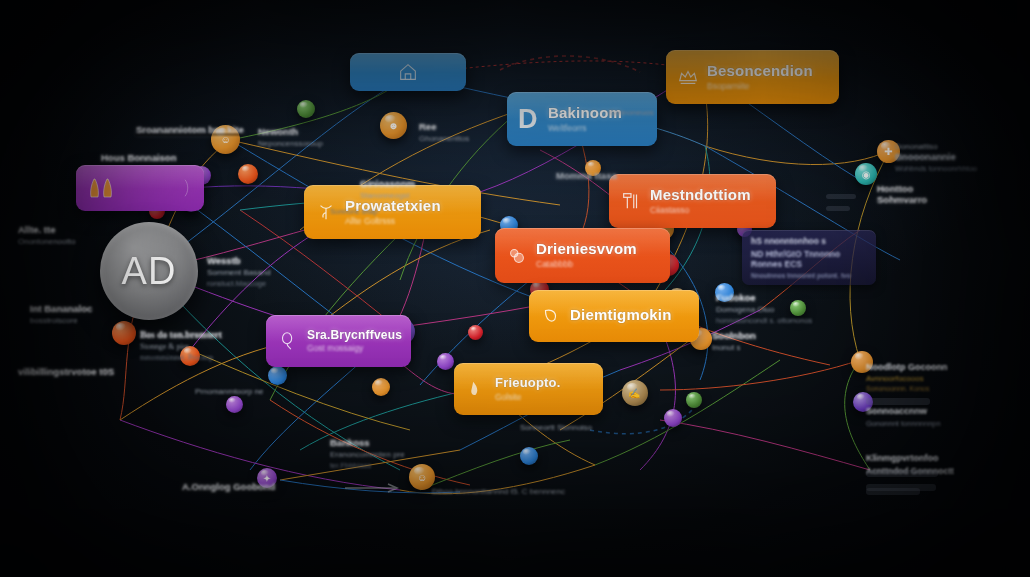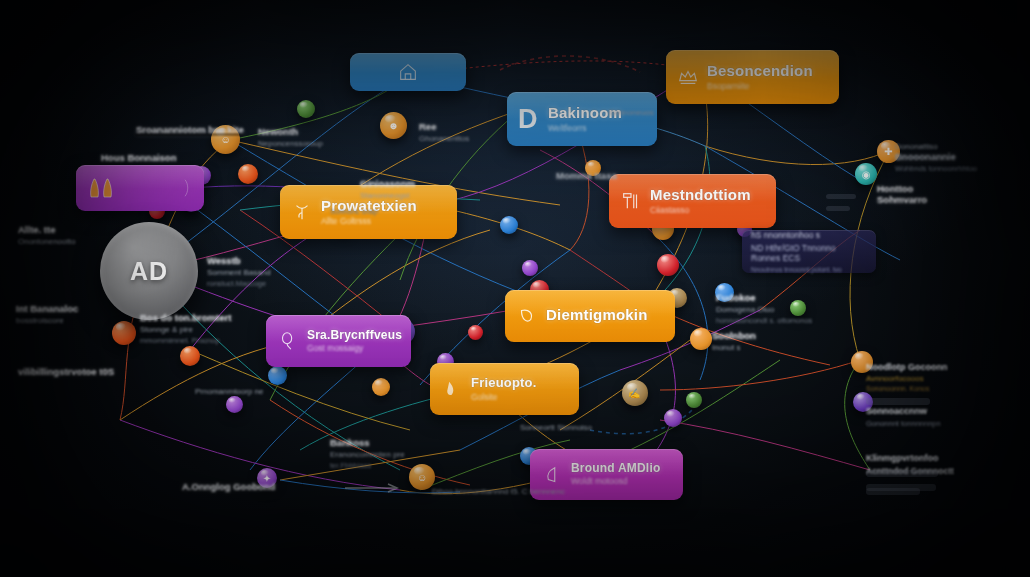--- a/index.html
+++ b/index.html
@@ -29,51 +29,51 @@
     background:linear-gradient(rgba(255,255,255,.17),rgba(255,255,255,0));pointer-events:none;}
   .card .ic{flex:0 0 auto;width:22px;height:22px;opacity:.92;}
   .card .tx{display:flex;flex-direction:column;line-height:1.12;}
   .card .t{font-size:15px;font-weight:700;color:#fff;letter-spacing:.2px;
     text-shadow:0 0 5px rgba(255,255,255,.45),0 0 2px rgba(0,0,0,.4);filter:blur(.55px);white-space:nowrap;}
   .card .s{font-size:8.5px;color:rgba(255,255,255,.72);filter:blur(.8px);white-space:nowrap;margin-top:2px;}
 
   .c-blue{background:linear-gradient(#3d9ee0,#2b84cc);}
   .c-blue2{background:linear-gradient(#3f9ddc,#2a7ec2);}
   .c-amber{background:linear-gradient(#f7a81b,#ef9208);}
-  .c-amber2{background:linear-gradient(#f6a717,#e98c06);}
+  .c-amber2{background:linear-gradient(#f6a717,#e98c06);margin-left:24px;}
   .c-orange{background:linear-gradient(#f26322,#e4521a);}
   .c-orange2{background:linear-gradient(#f05a1e,#e24c17);}
   .c-purple{background:linear-gradient(#a93fc2,#8e2bb0);}
   .c-violet{background:linear-gradient(#cf3fcd,#b72bbb);}
 
   
   .sph{position:absolute;border-radius:50%;
     box-shadow:0 4px 10px rgba(0,0,0,.6);}
   .sph:after{content:"";position:absolute;left:18%;top:10%;width:42%;height:32%;
     border-radius:50%;background:radial-gradient(ellipse at 35% 30%,rgba(255,255,255,.72),rgba(255,255,255,0) 70%);}
   .sph .g{position:absolute;inset:0;display:flex;align-items:center;justify-content:center;
     color:rgba(255,255,255,.95);font-size:10px;filter:blur(.5px);}
 
   
   #ad{position:absolute;left:100px;top:222px;width:98px;height:98px;border-radius:50%;
     background:radial-gradient(circle at 34% 26%, #a9aaac 0%, #8b8c8e 45%, #656669 78%, #4a4b4d 100%);
     box-shadow:0 10px 26px rgba(0,0,0,.7), inset 0 2px 6px rgba(255,255,255,.25);
     display:flex;align-items:center;justify-content:center;}
-  #ad span{color:#fff;font-size:25px;font-weight:700;letter-spacing:1px;
+  #ad span{color:#fff;font-size:38px;font-weight:400;letter-spacing:1px;
     text-shadow:0 2px 5px rgba(0,0,0,.5);}
 
   
   .lbl{position:absolute;white-space:nowrap;}
   .lbl .l1{font-size:9.5px;font-weight:700;color:#e7e9ee;filter:blur(.9px);text-shadow:0 0 4px rgba(255,255,255,.3);}
   .lbl .l2{font-size:8px;color:#9aa2ad;filter:blur(1px);margin-top:2px;}
   .lbl .l3{font-size:7.5px;color:#6d7682;filter:blur(1.1px);margin-top:2px;}
   .lbl.dim .l1{color:#aab1bb;}
-  .panel{position:absolute;border-radius:7px;padding:0 9px;
+  .panel{position:absolute;border-radius:7px;padding:6px 9px;
     background:linear-gradient(rgba(42,40,88,.78),rgba(26,24,58,.72));
-    box-shadow:inset 0 1px 0 rgba(255,255,255,.1),0 3px 10px rgba(0,0,0,.5);}
+    box-shadow:inset 0 1px 0 rgba(255,255,255,.1),0 3px 10px rgba(0,0,0,.5);font-weight:bold;}
   .panel .l1{font-size:8.5px;color:#cfd3e6;filter:blur(.9px);}
   .panel .l2{font-size:8.5px;color:#b9bedb;filter:blur(.9px);margin-top:3px;}
   .panel .l3{font-size:6.5px;color:#7d84a6;filter:blur(1px);margin-top:3px;}
   .bar{position:absolute;height:7px;border-radius:3px;background:rgba(120,128,145,.22);}
 </style>
 </head>
 <body>
 
 <div id="stage">
 
@@ -251,20 +251,30 @@
         <path d="M6 5 C10 9, 14 9, 18 5"></path>
         <path d="M12 8 V20"></path>
         <path d="M12 13 C9 13, 8 16, 9 18"></path>
       </svg>
     <div class="tx">
       <div class="t">Prowatetxien</div>
       <div class="s">Allte Goltrsss</div>
     </div>
   </div>
 
+  <div class="card c-orange2" style="left:495px;top:228px;width:150px;height:41px;">
+    <svg class="ic" viewBox="0 0 24 24" fill="rgba(255,255,255,.38)" stroke="rgba(255,255,255,.8)" stroke-width="1.1">
+        <circle cx="9" cy="9" r="4"></circle>
+        <circle cx="14" cy="14" r="5"></circle>
+      </svg>
+    <div class="tx">
+      <div class="t">Drieniesvvom</div>
+      <div class="s">Catabbbb</div>
+    </div>
+  </div>
 
   <div class="card c-amber2" style="left:505px;top:290px;width:145px;height:38px;">
     <svg class="ic" viewBox="0 0 24 24" fill="none" stroke="rgba(255,255,255,.92)" stroke-width="1.3">
         <path d="M6 6 C14 4, 19 9, 16 16 C12 20, 6 16, 6 6 Z"></path>
       </svg>
     <div class="tx">
       <div class="t">Diemtigmokin</div>
       <div class="s"></div>
     </div>
   </div>
@@ -283,29 +293,20 @@
   <div class="card c-amber2" style="left:430px;top:363px;width:124px;height:38px;">
     <svg class="ic" viewBox="0 0 24 24" fill="rgba(255,255,255,.8)">
         <path d="M9 4 C13 9, 15 13, 12 18 C9 20, 6 17, 7 13 Z"></path>
       </svg>
     <div class="tx">
       <div class="t" style="font-size:13px;">Frieuopto.</div>
       <div class="s">Golsite</div>
     </div>
   </div>
 
-  <div class="card c-violet" style="left:530px;top:449px;width:128px;height:37px;">
-    <svg class="ic" viewBox="0 0 24 24" fill="none" stroke="rgba(255,255,255,.9)" stroke-width="1.2">
-        <path d="M15 4 C9 7, 6 12, 8 17 L15 19 Z"></path>
-      </svg>
-    <div class="tx">
-      <div class="t" style="font-size:12px;">Bround AMDlio</div>
-      <div class="s">Woldt motoosd</div>
-    </div>
-  </div>
 
   <div class="card c-purple" style="left:76px;top:165px;width:112px;height:38px;padding:4px 8px;">
     <svg class="ic" viewBox="0 0 34 24" style="width:36px;height:24px;" fill="none" stroke="rgba(255,255,255,.55)" stroke-width="1">
       <path d="M9 3 C6 9, 5 16, 6 21 H13 C14 16, 13 9, 10 3 Z" fill="#e8952c"></path>
       <path d="M22 3 C19 9, 18 16, 19 21 H26 C27 16, 26 9, 23 3 Z" fill="#e8952c"></path>
     </svg>
     <svg class="ic" viewBox="0 0 24 24" style="margin-left:46px;opacity:.45;" fill="none" stroke="rgba(255,255,255,.7)" stroke-width="1">
         <path d="M12 3 C16 8, 16 16, 12 21"></path>
       </svg>
   </div>
@@ -343,28 +344,28 @@
   </div>
   <div class="lbl" style="left:18px;top:224px;">
     <div class="l1">Allte. tte</div>
     <div class="l2">Onontonenootto</div>
   </div>
   <div class="lbl" style="left:207px;top:255px;">
     <div class="l1">Wesstb</div>
     <div class="l2">Somment Basand</div>
     <div class="l3">ronstuct.Maccoge</div>
   </div>
-  <div class="lbl" style="left:16px;top:303px;">
+  <div class="lbl" style="left:30px;top:303px;">
     <div class="l1">Int Bananaloc</div>
     <div class="l2">bosstroiscore</div>
   </div>
   <div class="lbl" style="left:18px;top:366px;">
     <div class="l1">vilibillingstrvotoe t0S</div>
   </div>
-  <div class="lbl" style="left:140px;top:312px;">
+  <div class="lbl" style="left:140px;top:330px;font-family:Liberation Serif, serif;">
     <div class="l1">Bos do ton.bromtert</div>
     <div class="l2">Stonnge &amp; pire</div>
     <div class="l3">mmommimnet. Procnop</div>
   </div>
   <div class="lbl" style="left:195px;top:385px;">
     <div class="l2">Prnomanmtoorp ne</div>
   </div>
   <div class="lbl" style="left:330px;top:437px;">
     <div class="l1">Bankoss</div>
     <div class="l2">Eranoncomnnten pre</div>

